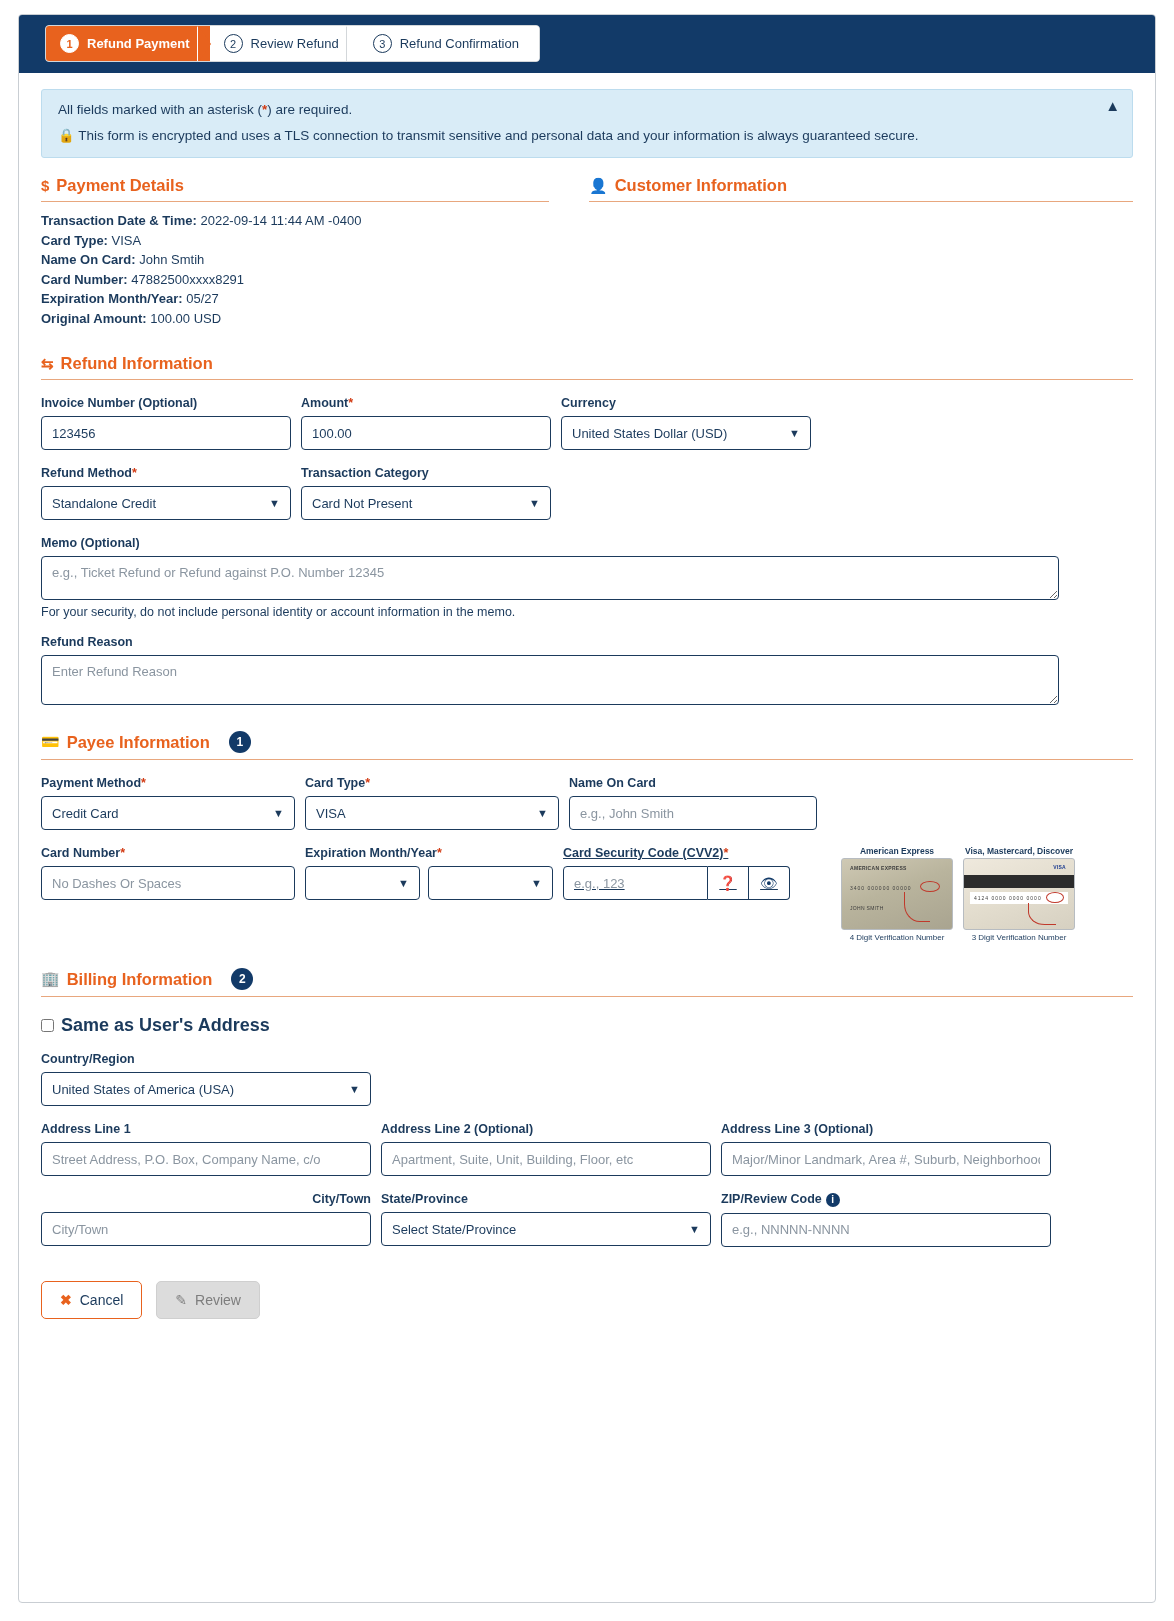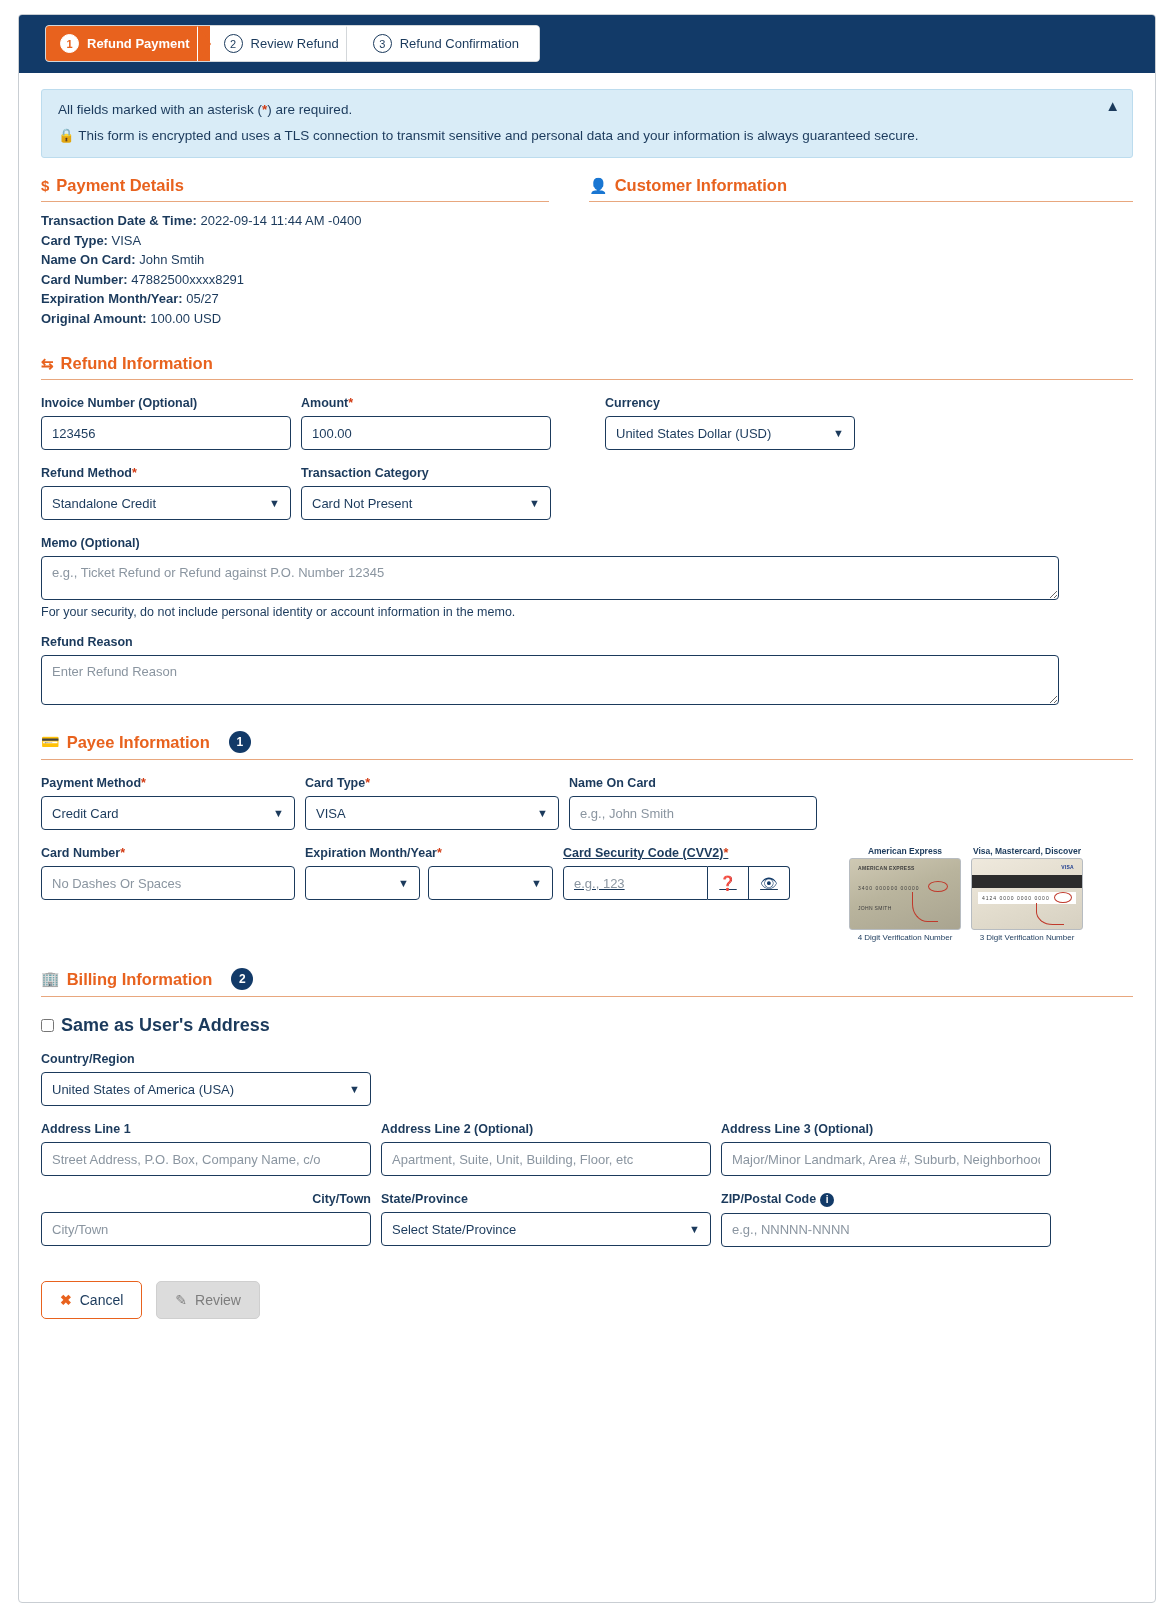--- a/index.html
+++ b/index.html
@@ -184,21 +184,21 @@
   .ta {
     height: 44px;
     padding: 8px 10px;
     resize: vertical;
   }
   .ta.tall { height: 50px; }
   .hint { font-size: 12.5px; margin-top: 5px; color: #1b3a5c; }
 
   .w-invoice { width: 250px; }
   .w-amount { width: 250px; }
-  .w-currency { width: 250px; margin-left: 44px; }
+  .w-currency { width: 250px; }
   .w-method { width: 250px; }
   .w-cat { width: 250px; }
   .w-full { width: 1018px; }
 
   .w-pm { width: 254px; }
   .w-ct { width: 254px; }
   .w-noc { width: 248px; }
   .w-cn { width: 254px; }
   .w-exp1 { width: 115px; }
   .w-exp2 { width: 125px; }
@@ -212,21 +212,21 @@
     border: 1px solid #1b3a5c;
     border-left: none;
     background: #fff;
     color: #123a68;
     display: flex; align-items: center; justify-content: center;
     font-size: 14px;
     cursor: pointer;
   }
   .icon-btn.last { border-radius: 0 4px 4px 0; }
 
-  .cards { display: flex; gap: 10px; margin-left: 28px; align-items: flex-end; }
+  .cards { display: flex; gap: 10px; margin-left: 20px; align-items: flex-end; }
   .card-ex { width: 112px; }
   .card-ex .cap {
     font-size: 8.5px;
     font-weight: bold;
     text-align: center;
     color: #1b3a5c;
     margin-bottom: 2px;
   }
   .card-ex .cap2 {
     font-size: 8px;
@@ -570,21 +570,21 @@
           <div class="fld w-state">
             <label class="lbl">State/Province</label>
             <div class="sel-wrap">
               <select class="sel">
                 <option>Select State/Province</option>
               </select>
               <span class="chev">▼</span>
             </div>
           </div>
           <div class="fld w-zip">
-            <label class="lbl"><span>ZIP/Postal Code</span><span class="info-dot">i</span></label>
+            <label class="lbl"><span>ZIP/Review Code</span><span class="info-dot">i</span></label>
             <input class="inp" type="text" placeholder="e.g., NNNNN-NNNN" style="">
           </div>
         </div>
       </div>
 
       <div class="actions">
         <button class="btn btn-cancel">
           <span class="x">✖</span>
           <span>Cancel</span>
         </button>

